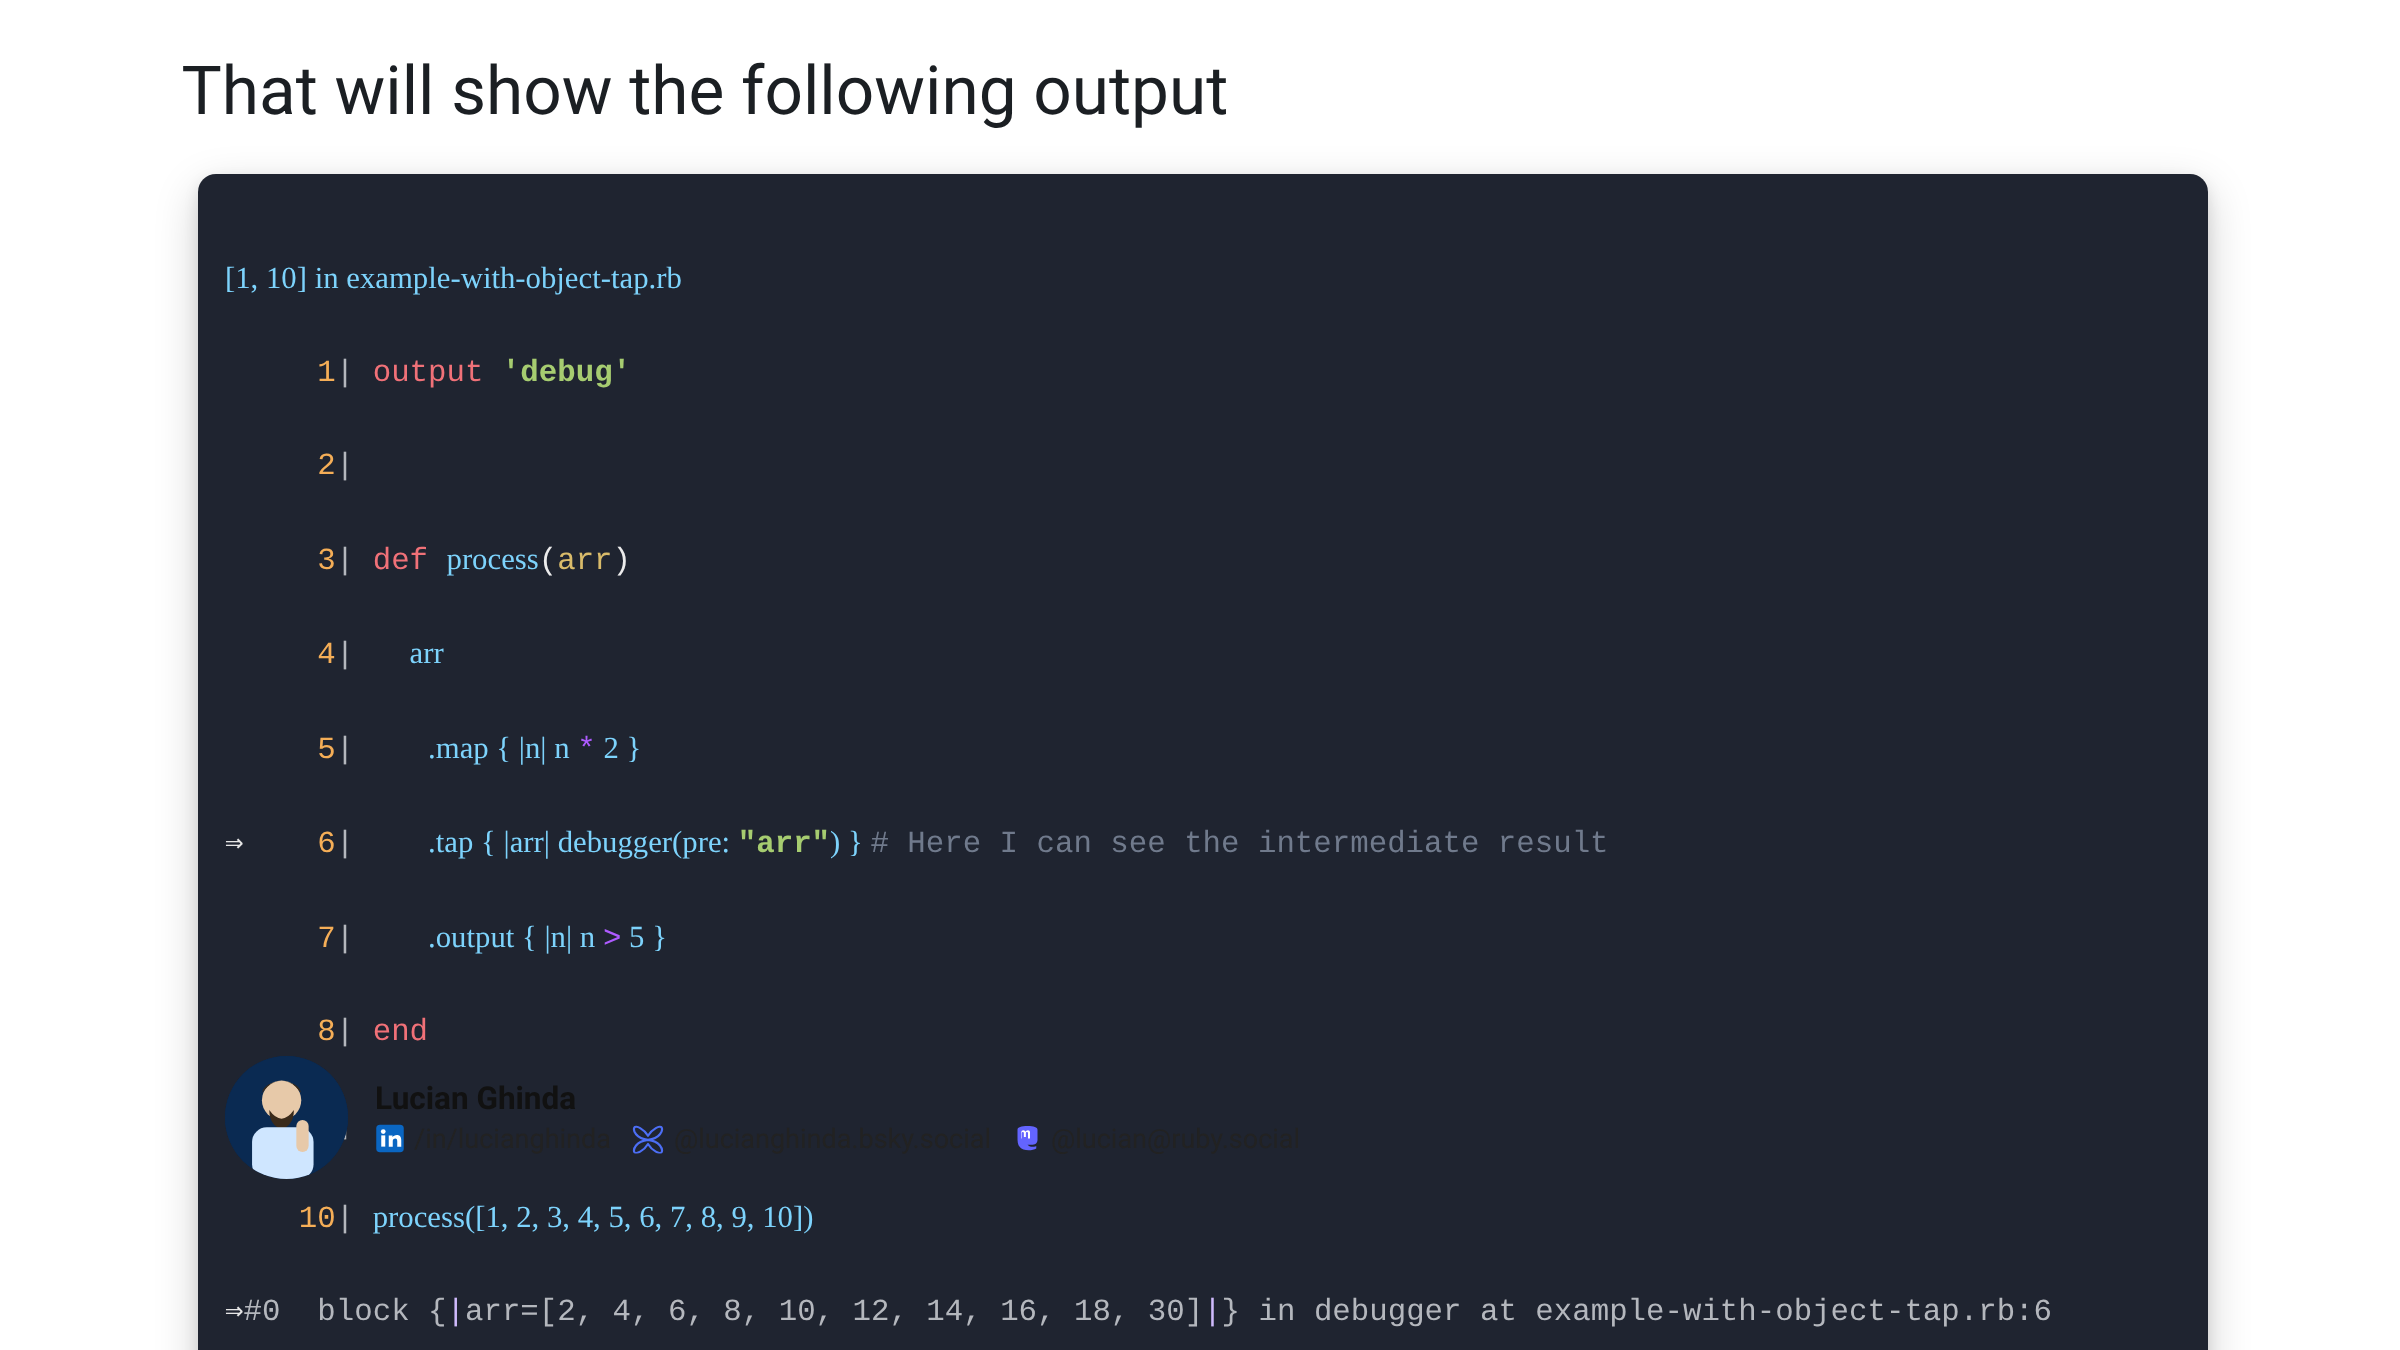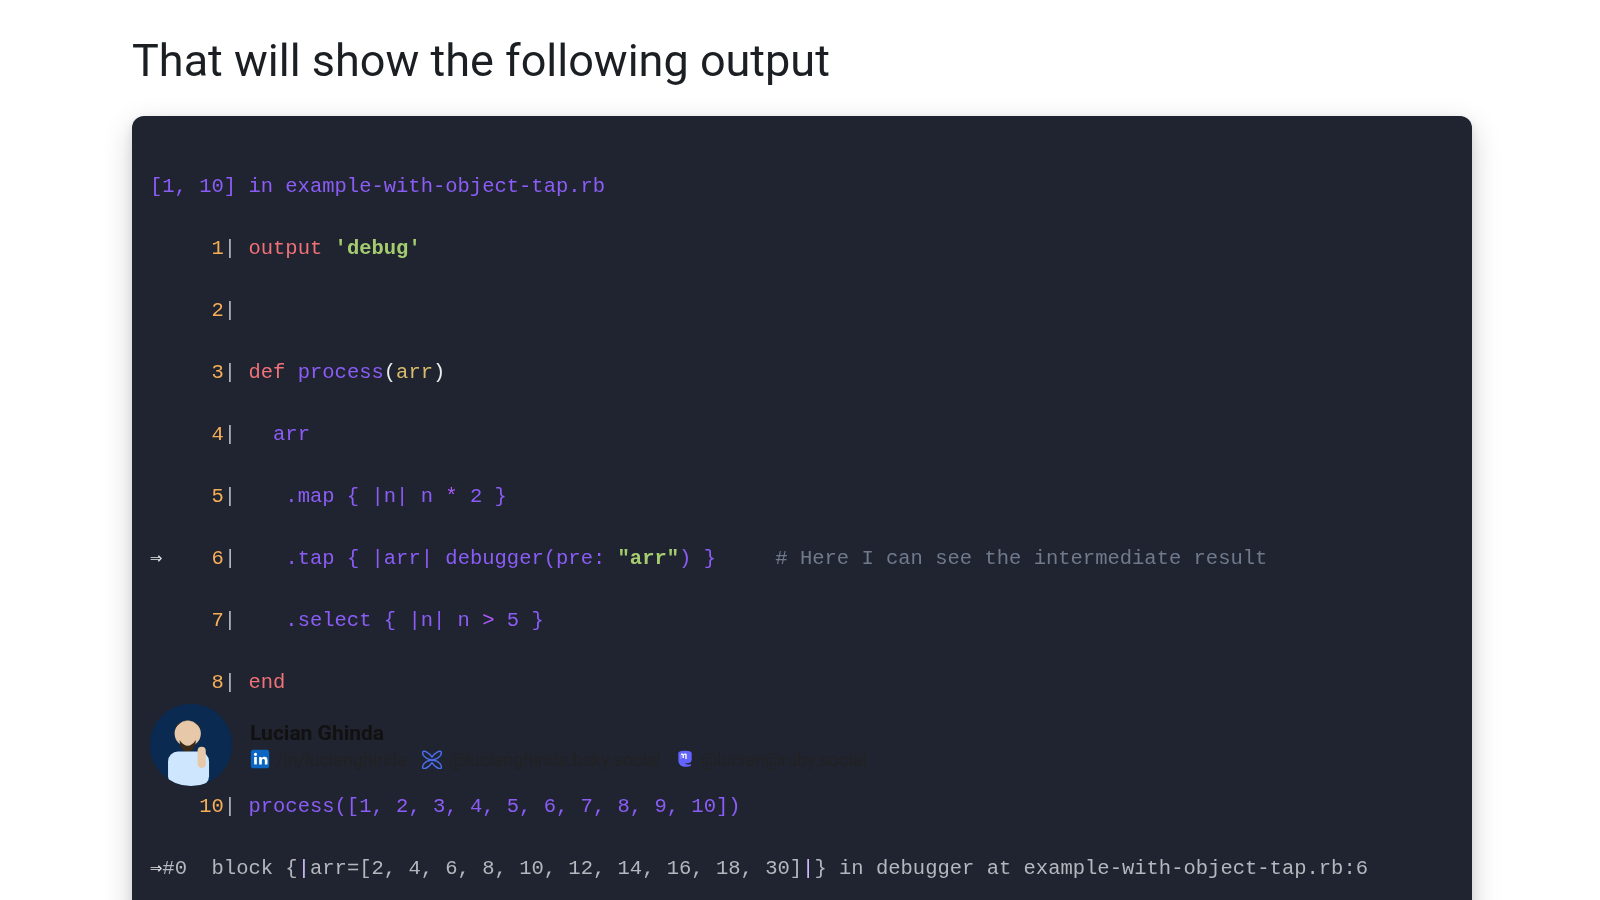--- a/index.html
+++ b/index.html
@@ -13,21 +13,21 @@
   }
   .slide {
     position: relative;
     width: 1456px;
     height: 900px;
     margin: 0 auto;
     box-sizing: border-box;
   }
   .title {
     position: absolute;
-    left: 60px;
+    left: 49px;
     top: 34px;
     font-size: 45px;
     font-weight: 400;
     color: #1b1f23;
     letter-spacing: 0px;
   }
   .code-panel {
     position: absolute;
     left: 60px;
     top: 116px;
@@ -39,27 +39,27 @@
   }
   .code-inner {
     padding: 24px 0 0 0;
     font-family: "SFMono-Regular", Consolas, "Liberation Mono", Menlo, monospace;
     font-size: 20.5px;
     line-height: 31px;
     white-space: pre;
   }
   .cl { padding: 0 18px; color: #e6e6e6; }
   .k-muted  { color: #b4b7bd; }
-  .k-teal   { color: #8b5cf6; }
+  .k-teal   { color: #7dd3fc; font-family: Liberation Serif, serif; }
   .k-red    { color: #f07178; }
   .k-yellow { color: #d9bb6a; }
   .k-orange { color: #f5ae57; }
   .k-string { color: #a6cc70; font-weight: bold; }
   .k-op     { color: #ae5bff; }
-  .k-comment{ color: #707a8c; margin-left: 47px; }
+  .k-comment{ color: #707a8c; }
   .k-purple { color: #cfbafc; }
   .k-white  { color: #ececec; }
   .arrow    { color: #e6e6e6; }
 
   .author {
     position: absolute;
     left: 78px;
     top: 704px;
     display: flex;
     align-items: center;
@@ -102,21 +102,21 @@
 
   <div class="code-panel">
     <div class="code-inner">
 <div class="cl"><span class="k-teal">[1, 10] in example-with-object-tap.rb</span></div>
 <div class="cl">     <span class="k-orange">1</span><span class="k-muted">|</span> <span class="k-red">output</span> <span class="k-string">'debug'</span></div>
 <div class="cl">     <span class="k-orange">2</span><span class="k-muted">|</span> </div>
 <div class="cl">     <span class="k-orange">3</span><span class="k-muted">|</span> <span class="k-red">def</span> <span class="k-teal">process</span><span class="k-white">(</span><span class="k-yellow">arr</span><span class="k-white">)</span></div>
 <div class="cl">     <span class="k-orange">4</span><span class="k-muted">|</span>   <span class="k-teal">arr</span></div>
 <div class="cl">     <span class="k-orange">5</span><span class="k-muted">|</span>    <span class="k-teal">.map { |n| n </span><span class="k-op">*</span><span class="k-teal"> 2 }</span></div>
 <div class="cl"><span class="arrow">⇒</span>    <span class="k-orange">6</span><span class="k-muted">|</span>    <span class="k-teal">.tap { |arr| debugger(pre: </span><span class="k-string">"arr"</span><span class="k-teal">) } </span><span class="k-comment"># Here I can see the intermediate result</span></div>
-<div class="cl">     <span class="k-orange">7</span><span class="k-muted">|</span>    <span class="k-teal">.select { |n| n </span><span class="k-op">&gt;</span><span class="k-teal"> 5 }</span></div>
+<div class="cl">     <span class="k-orange">7</span><span class="k-muted">|</span>    <span class="k-teal">.output { |n| n </span><span class="k-op">&gt;</span><span class="k-teal"> 5 }</span></div>
 <div class="cl">     <span class="k-orange">8</span><span class="k-muted">|</span> <span class="k-red">end</span></div>
 <div class="cl">     <span class="k-orange">9</span><span class="k-muted">|</span> </div>
 <div class="cl">    <span class="k-orange">10</span><span class="k-muted">|</span> <span class="k-teal">process([</span><span class="k-teal">1, 2, 3, 4, 5, 6, 7, 8, 9, 10</span><span class="k-teal">])</span></div>
 <div class="cl"><span class="arrow">⇒</span><span class="k-muted">#0</span>  <span class="k-muted">block {</span><span class="k-purple">|</span><span class="k-muted">arr</span><span class="k-muted">=[2, 4, 6, 8, 10, 12, 14, 16, 18, 30]</span><span class="k-purple">|</span><span class="k-muted">}</span><span class="k-muted"> in debugger at example-with-object-tap.rb:6</span></div>
 
 
 
 
     </div>
   </div>

